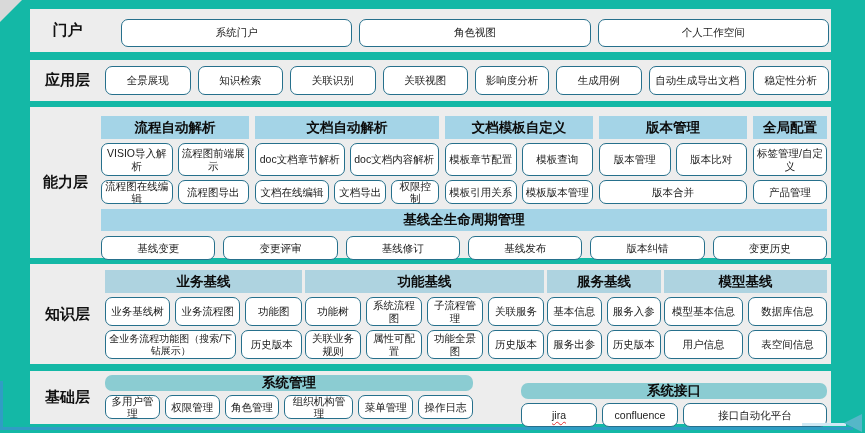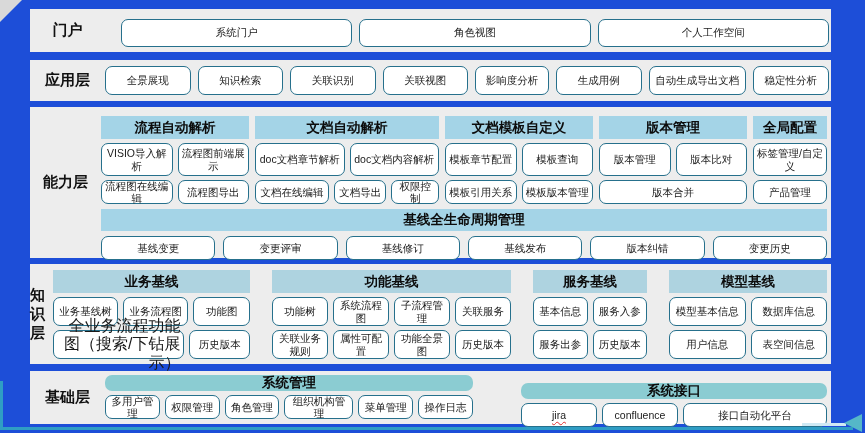--- a/index.html
+++ b/index.html
@@ -1,16 +1,16 @@
 <!DOCTYPE html>
 <html><head>
 <meta charset="utf-8">
 <style>
   html,body{margin:0;padding:0;background:#fff;}
-  .page{position:relative;width:865px;height:433px;background:#1d4ed8;overflow:hidden;
+  .page{position:relative;width:865px;height:433px;background:#14b8a6;overflow:hidden;
         font-family:"Liberation Sans","DejaVu Sans",sans-serif;color:#1a1a1a;}
 
   
   .corner-fold{position:absolute;top:0;left:0;width:0;height:0;
     border-top:22px solid #d9d9d9;border-right:22px solid transparent;}
   .window-border-bottom{position:absolute;top:427px;left:0;width:853px;height:2.5px;background:#2f9dc4;}
   .window-border-left{position:absolute;top:381px;left:0;width:2.5px;height:48px;background:#2f9dc4;}
   .pointer-line{position:absolute;top:423px;left:802px;width:44px;height:2.5px;background:#cfe9f4;}
   .pointer-arrow{position:absolute;top:414px;left:844px;width:0;height:0;
     border-right:18px solid #55b7c8;border-top:9px solid transparent;border-bottom:9px solid transparent;}
@@ -60,30 +60,30 @@
   .band-cap .group-header{background:#a4d4e7;}
   .band-cap .r1{height:33px;}
   .band-cap .r2{height:24px;}
   #cap-groups .group:nth-child(2) .r2 .btn:nth-child(1){flex:1.5;}
   #cap-groups .group:nth-child(2) .r2 .btn:nth-child(3){flex:.9;}
   .baseline-header{background:#a4d4e7;height:22px;}
   .baseline-row{height:24px;gap:8px;}
 
   
   .know-col{display:flex;flex-direction:column;padding-top:6px;box-sizing:border-box;}
-  #know-groups{display:flex;gap:22px;}
+  #know-groups{display:flex;gap:3px;}
   .band-know .group-header{background:#aed3e0;}
   .band-know .r1,.band-know .r2{height:29px;}
   #know-groups .group:nth-child(1){width:197px;}
   #know-groups .group:nth-child(2){width:239px;}
   #know-groups .group:nth-child(3){width:114px;}
   #know-groups .group:nth-child(4){width:158px;flex:1;}
   #know-groups .group:nth-child(1) .r1 .btn:nth-child(3){flex:.85;}
   #know-groups .group:nth-child(1) .r2 .btn:nth-child(1){flex:2.35;}
-  #know-groups .group:nth-child(1) .r2 .btn:nth-child(1){font-size:16px;text-align:right;}
+  #know-groups .group:nth-child(1) .r2 .btn:nth-child(1){font-size:10px;}
 
   
   .found-col{display:flex;padding-top:4px;box-sizing:border-box;}
   #found-groups{display:flex;width:100%;}
   .band-found .group-header{background:#8bccd2;height:16px;border-radius:7px;}
   .band-found .r1{height:24px;}
   #found-groups .group:nth-child(1){width:368px;}
   #found-groups .group:nth-child(2){width:306px;margin-left:48px;margin-top:8px;}
   #found-groups .group:nth-child(1) .r1 .btn:nth-child(4){flex:1.3;text-align:center;}
   #found-groups .group:nth-child(2) .r1 .btn:nth-child(3){flex:2;}

